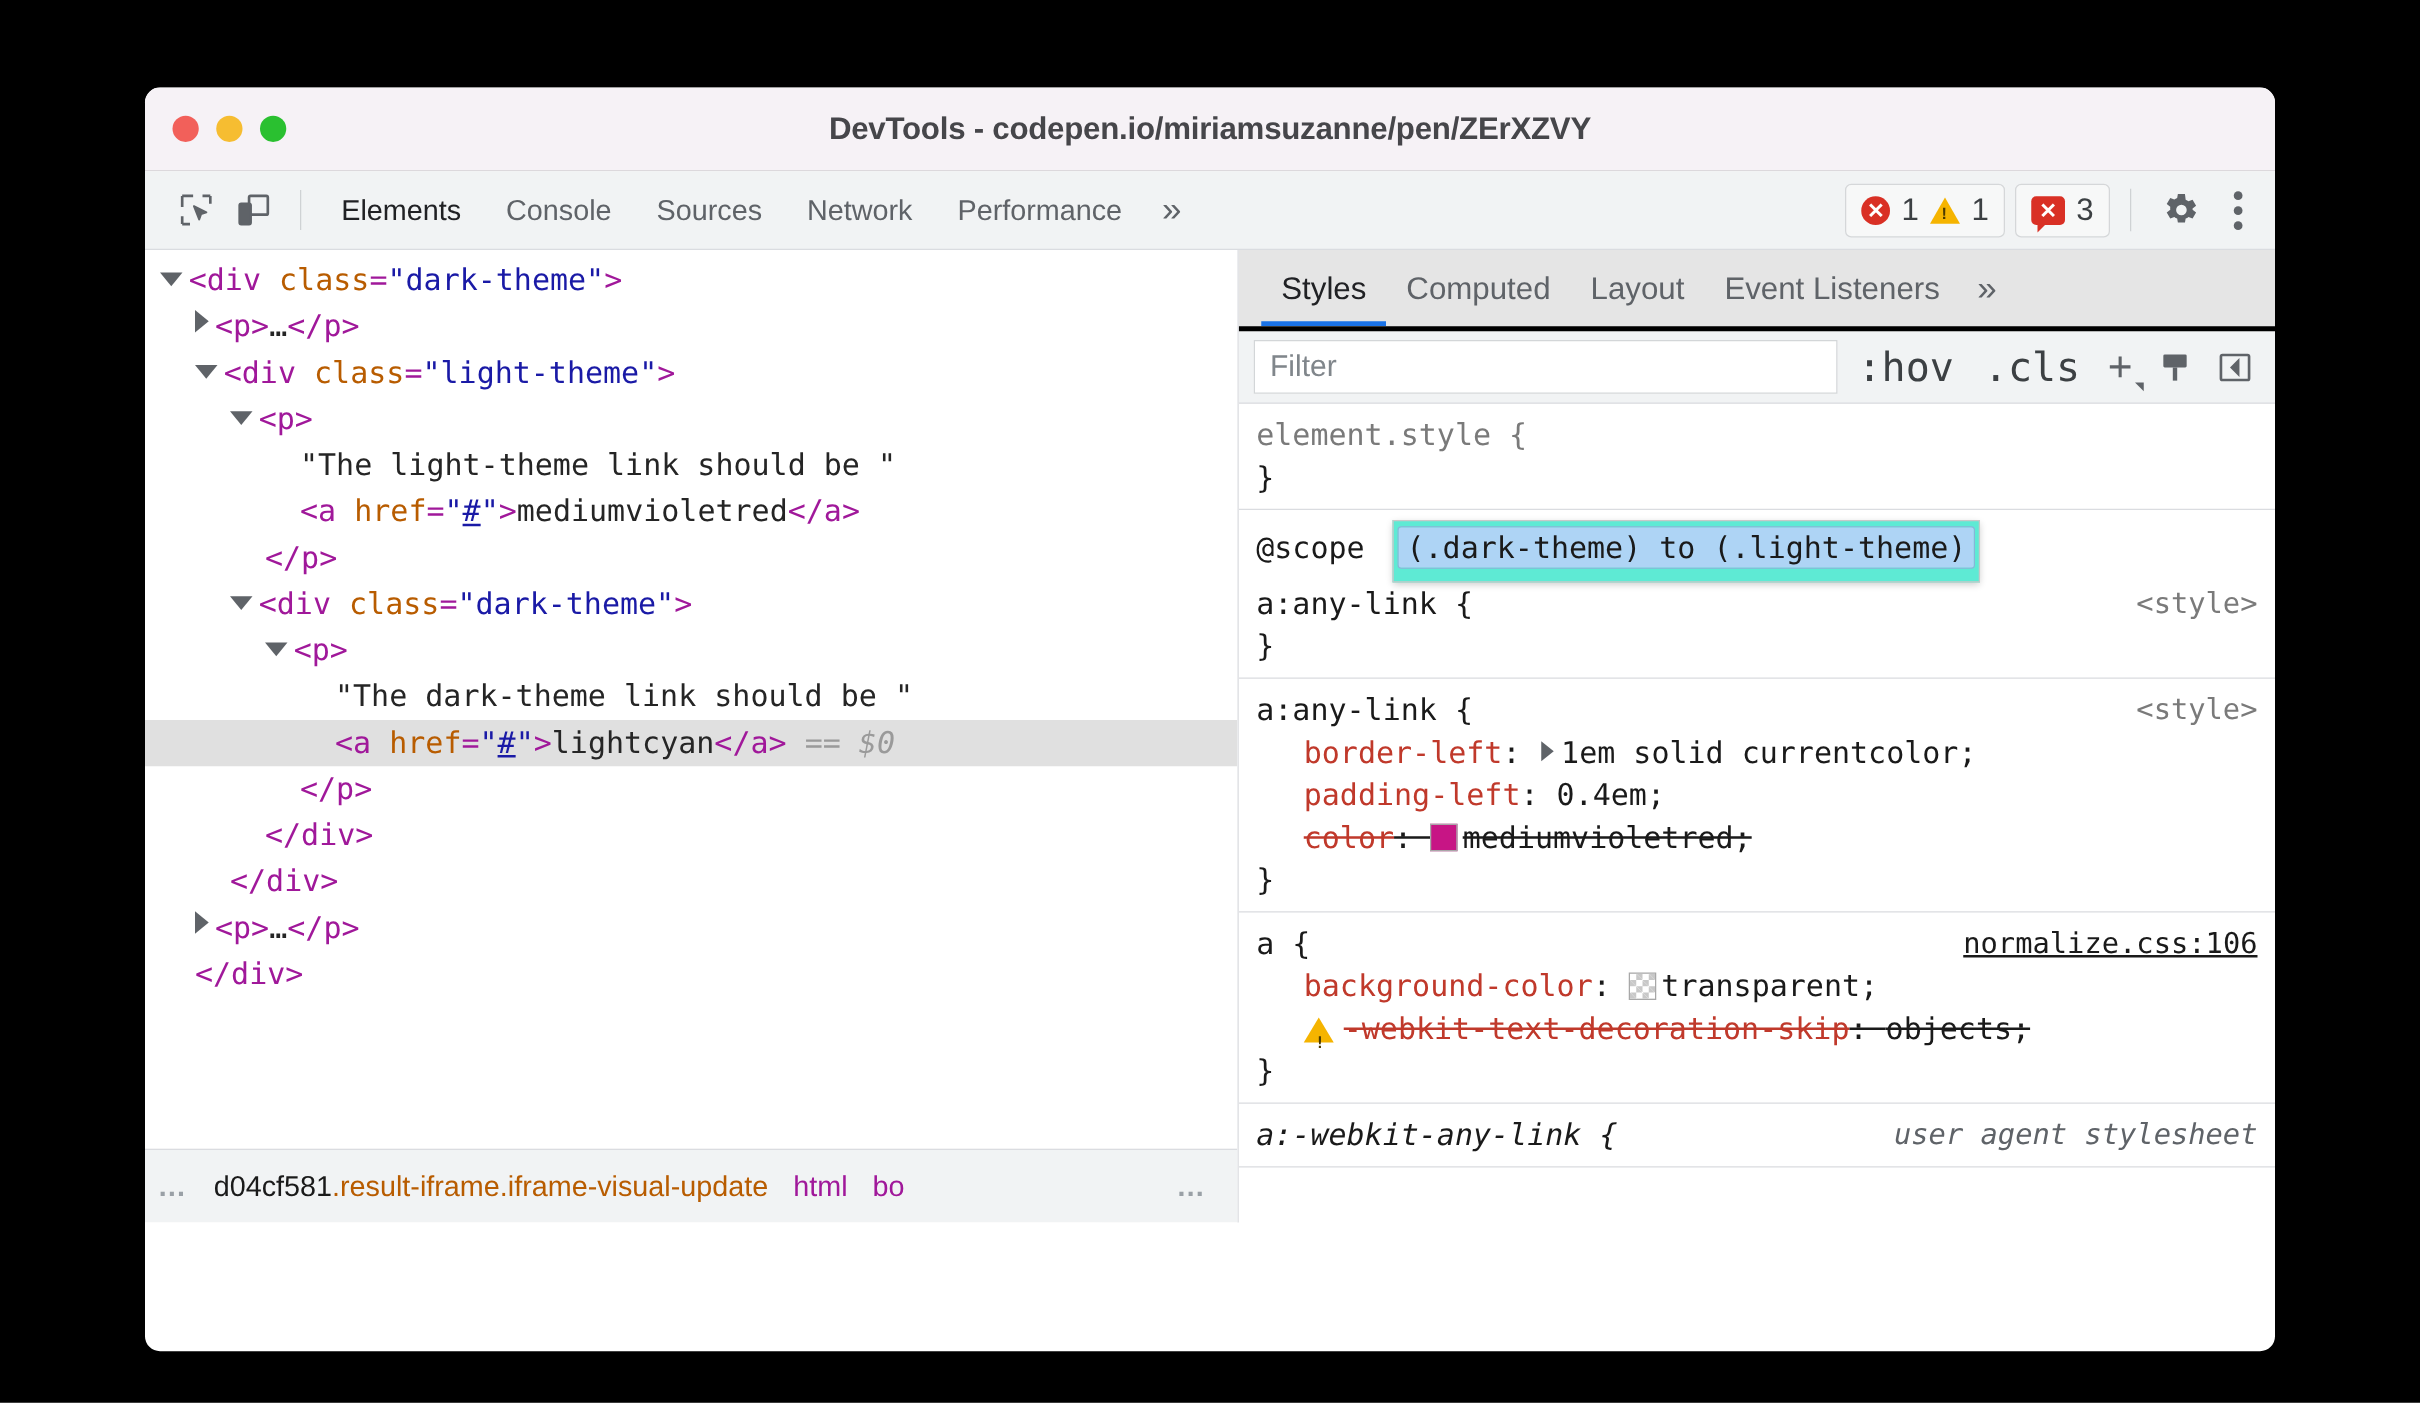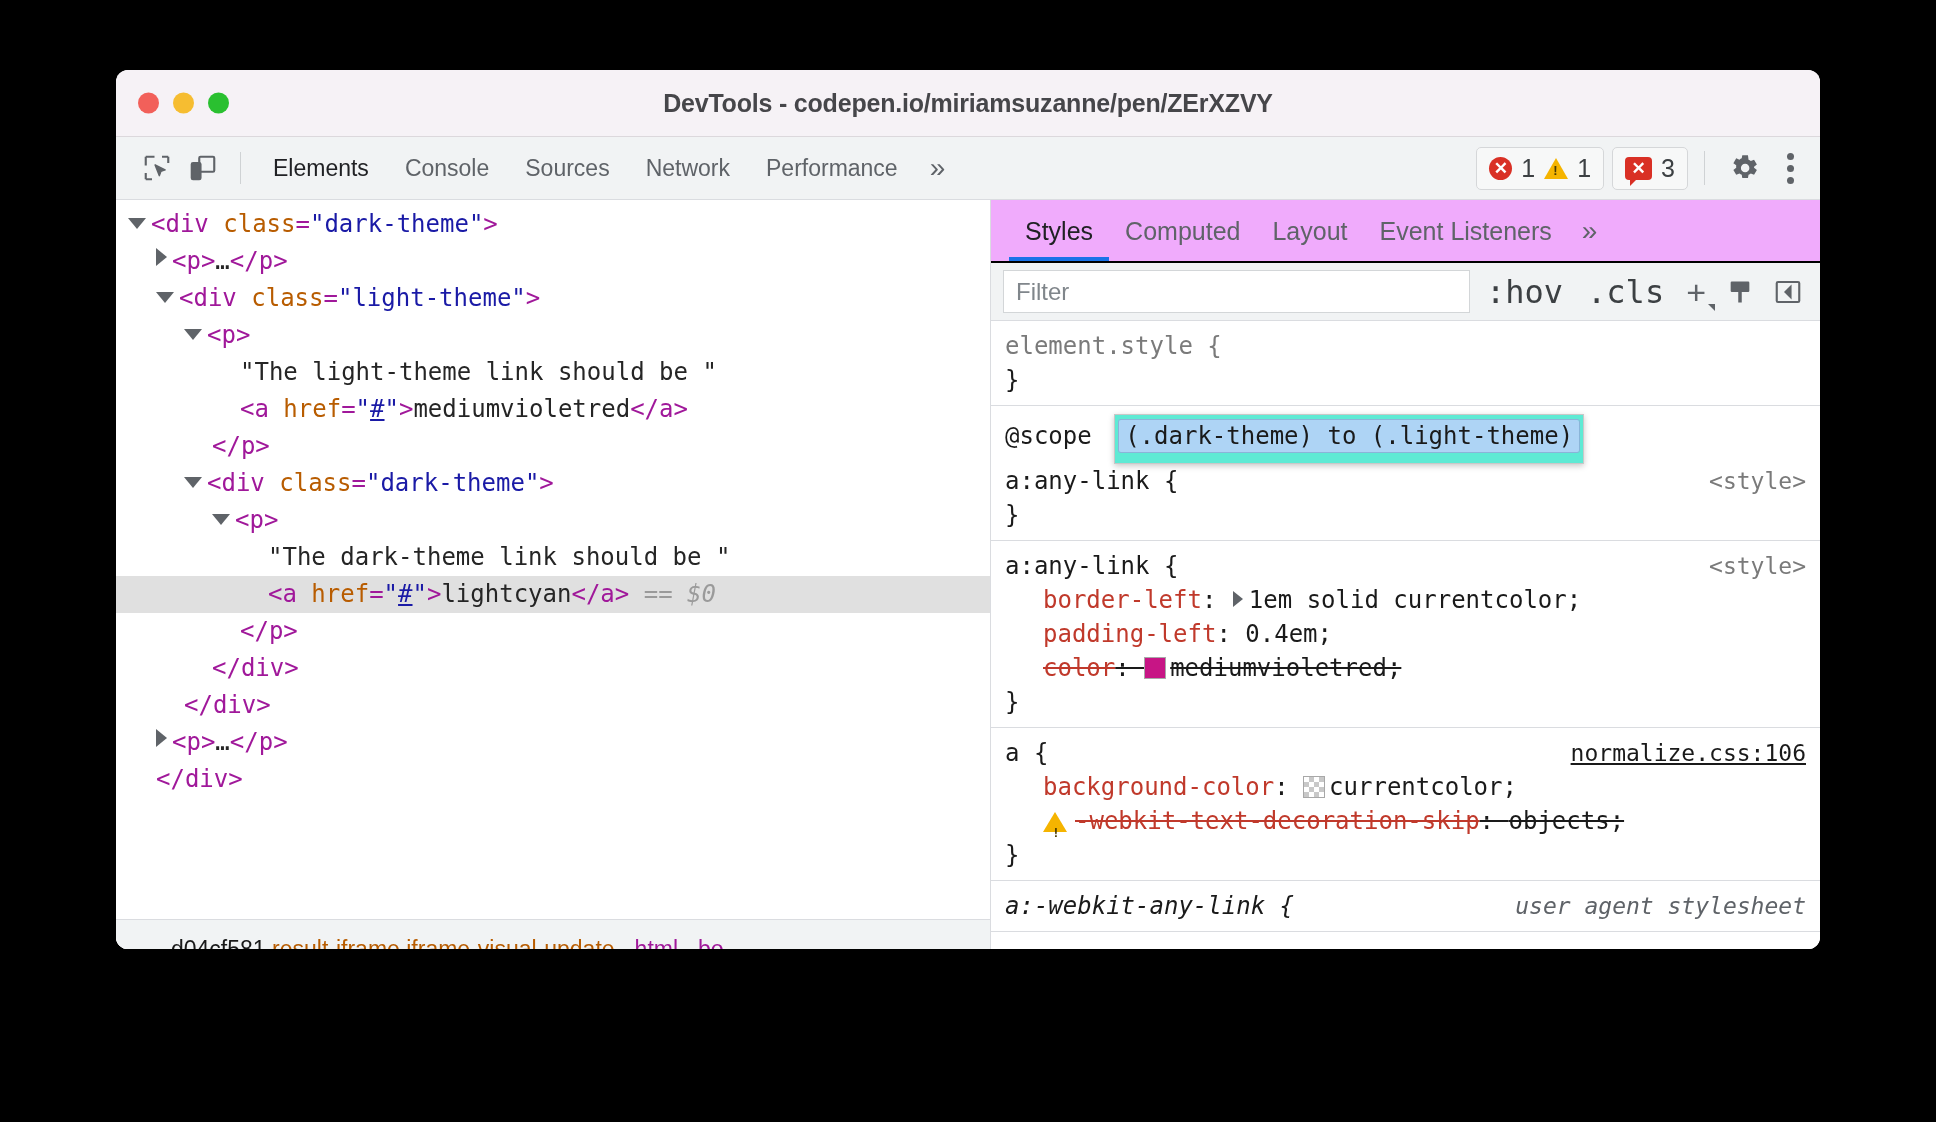--- a/index.html
+++ b/index.html
@@ -13,21 +13,21 @@
     overflow: hidden;
     font-family: "Liberation Sans", sans-serif;
   }
 
   
   #window {
     position: absolute;
     left: 116px;
     top: 70px;
     width: 1704px;
-    height: 879px;
+    height: 1011px;
     background: #ffffff;
     border-radius: 12px;
     overflow: hidden;
     box-shadow: 0 10px 50px rgba(0,0,0,0.55);
   }
 
   
   #titlebar {
     position: relative;
     height: 66px;
@@ -231,22 +231,22 @@
   .crumb-cls  { color: #b85c00; }
   .crumb.tagname { color: #a0189a; }
   #crumb-fade {
     position: absolute; right: 78px; top: 0; bottom: 0; width: 46px;
     background: linear-gradient(to right, rgba(241,243,244,0), #f1f3f4 70%);
   }
 
   
   #styles-tabs {
     height: 61px;
-    background: #f0abfc;
-    border-bottom: 2px solid #000000;
+    background: #e5e5e5;
+    border-bottom: 4px solid #000000;
     display: flex; align-items: center;
     padding-left: 18px;
     position: relative;
   }
   .stab {
     font-size: 25px; color: #5f6368;
     padding: 0 16px; height: 60px; line-height: 60px;
     white-space: nowrap; flex: none;
   }
   .stab.active { color: #202124; box-shadow: inset 0 -4px 0 0 #1a73e8; }
@@ -517,21 +517,21 @@
             <div class="decl"><span class="prop">border-left</span><span class="val">: </span><span class="expand-tri"></span><span class="val">1em solid currentcolor;</span></div>
             <div class="decl"><span class="prop">padding-left</span><span class="val">: </span><span class="val">0.4em;</span></div>
             <div class="decl"><span class="prop strike">color</span><span class="val strike">: </span><span class="swatch" style="background: rgb(199, 21, 133);"></span><span class="val strike">mediumvioletred;</span></div>
             <div>}</div>
           </div>
           <div class="rule">
             <div class="sel-line">
               <span class="sel">a {</span>
               <span class="src link">normalize.css:106</span>
             </div>
-            <div class="decl"><span class="prop">background-color</span><span class="val">: </span><span class="swatch transparent"></span><span class="val">currentcolor;</span></div>
+            <div class="decl"><span class="prop">background-color</span><span class="val">: </span><span class="swatch transparent"></span><span class="val">transparent;</span></div>
             <div class="decl"><span class="warn-small"></span><span class="prop strike">-webkit-text-decoration-skip</span><span class="val strike">: </span><span class="val strike">objects;</span></div>
             <div>}</div>
           </div>
           <div class="rule italic">
             <div class="sel-line">
               <span class="sel">a:-webkit-any-link {</span>
               <span class="src ua">user agent stylesheet</span>
             </div>
           </div>
         </div>

